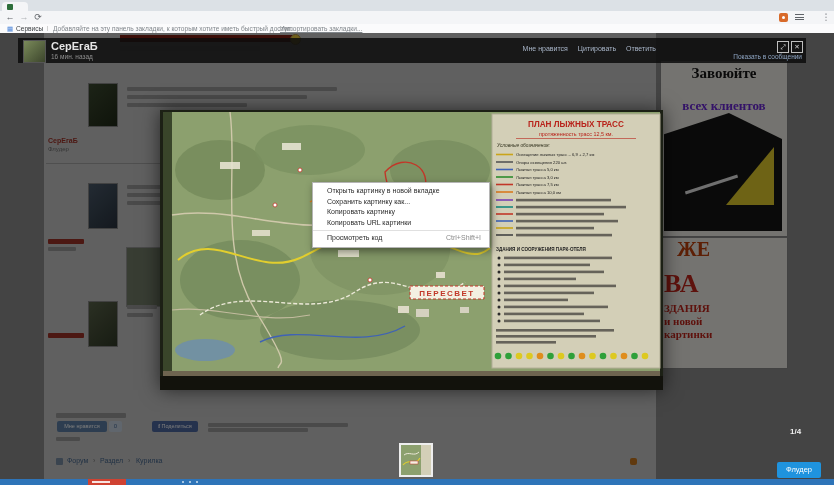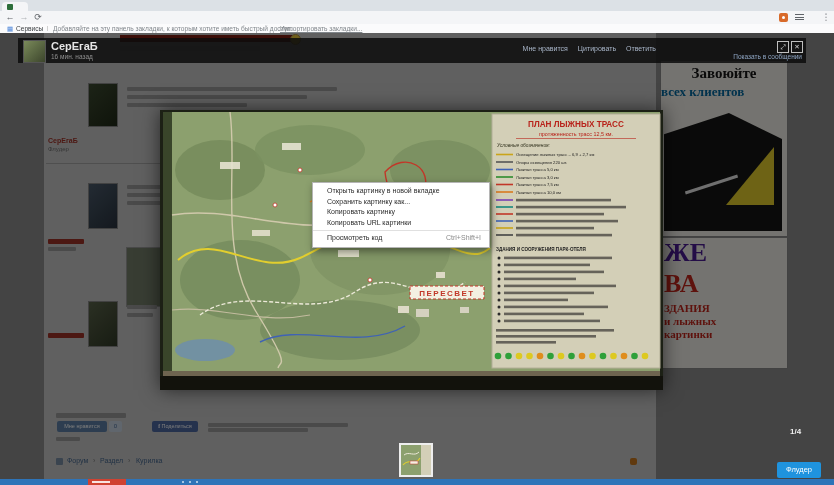--- a/index.html
+++ b/index.html
@@ -128,31 +128,31 @@
     <div class="abs" style="left:56px;top:425px;width:7px;height:7px;background:#7a8ea6;border-radius:1px;"></div>
     <span class="abs" style="left:67px;top:424px;font-size:7px;color:#47688f;">Форум</span>
     <span class="abs" style="left:93px;top:424px;font-size:7px;color:#777;">›</span>
     <span class="abs" style="left:100px;top:424px;font-size:7px;color:#47688f;">Раздел</span>
     <span class="abs" style="left:128px;top:424px;font-size:7px;color:#777;">›</span>
     <span class="abs" style="left:136px;top:424px;font-size:7px;color:#47688f;">Курилка</span>
     <div class="abs" style="left:630px;top:425px;width:7px;height:7px;background:#c8781e;border-radius:2px;"></div>
 
     <div class="abs" style="left:660px;top:27px;width:126px;height:175px;background:#f2f1ea;border:1px solid #8a8a8a;">
       <div class="serif" style="text-align:center;margin-top:4px;font-size:15px;font-weight:bold;color:#151515;">Завоюйте</div>
-      <div class="serif" style="margin-top:2px;font-size:13px;font-weight:bold;color:#0369a1;">всех клиентов</div>
+      <div class="serif" style="text-align:center;margin-top:16px;font-size:13px;font-weight:bold;color:#6d28d9;">всех клиентов</div>
       <div class="abs" style="left:3px;top:52px;width:118px;height:118px;background:#161616;clip-path:polygon(0 18%,55% 0,100% 22%,100% 100%,0 100%);">
         <div class="abs" style="left:62px;top:34px;width:48px;height:58px;background:#e5cf2c;clip-path:polygon(100% 0,100% 100%,0 100%);"></div>
         <div class="abs" style="left:20px;top:70px;width:55px;height:3px;background:#e9e9e9;transform:rotate(-18deg);"></div>
       </div>
     </div>
     <div class="abs" style="left:660px;top:205px;width:126px;height:130px;background:#f2f1ea;border:1px solid #8a8a8a;border-top:none;overflow:hidden;">
-      <div class="serif abs" style="left:3px;top:0px;font-size:26px;font-weight:bold;color:#4c1d95;">ЖЕ</div>
+      <div class="serif abs" style="left:16px;top:0px;font-size:20px;font-weight:bold;color:#c2410c;">ЖЕ</div>
       <div class="serif abs" style="left:3px;top:31px;font-size:26px;font-weight:bold;color:#c5271d;">ВА</div>
       <div class="serif abs" style="left:3px;top:64px;font-size:11px;font-weight:bold;color:#c5271d;">ЗДАНИЯ</div>
-      <div class="serif abs" style="left:3px;top:77px;font-size:11px;font-weight:bold;color:#c5271d;">и лыжных</div>
+      <div class="serif abs" style="left:3px;top:77px;font-size:11px;font-weight:bold;color:#c5271d;">и новой</div>
       <div class="serif abs" style="left:3px;top:90px;font-size:11px;font-weight:bold;color:#c5271d;">картинки</div>
     </div>
   </div>
 
   <div id="dim" class="abs"></div>
 
   <div id="lbheader" class="abs lb">
     <div class="abs" style="left:5px;top:2px;width:21px;height:21px;background:linear-gradient(135deg,#7a8a5a,#3c452c);border:1px solid #555;"></div>
     <span class="abs" style="left:33px;top:2px;font-size:11px;font-weight:bold;color:#e5e5e5;">СерЕгаБ</span>
     <span class="abs" style="left:33px;top:15px;font-size:6.5px;color:#8f8f8f;">16 мин. назад</span>

